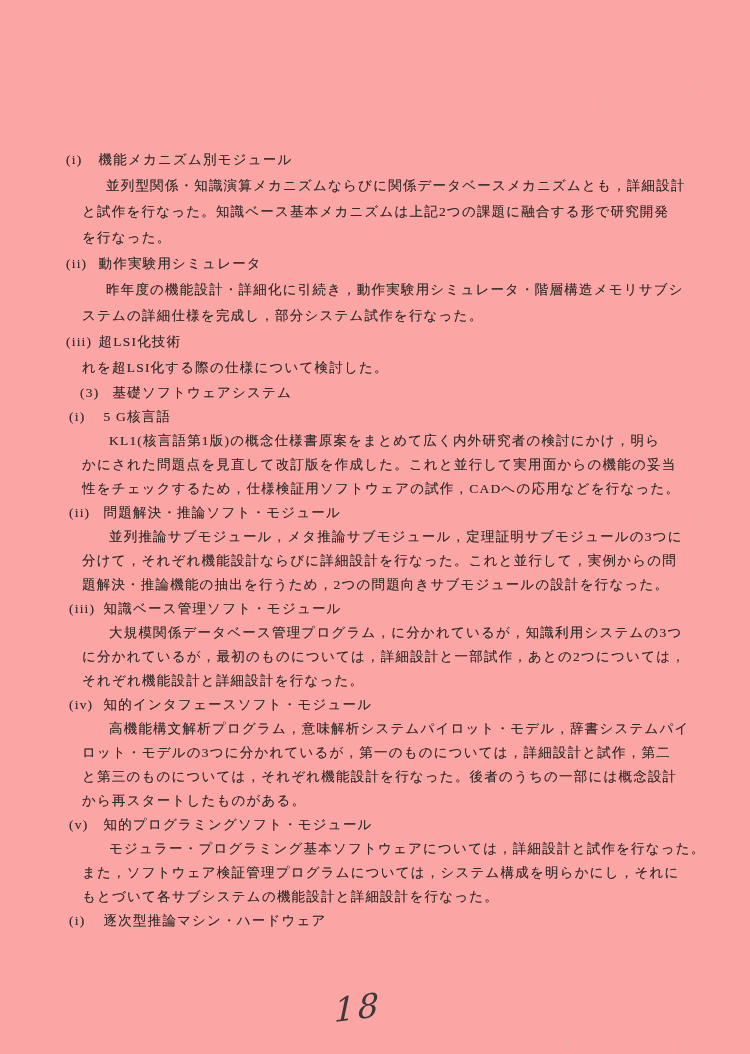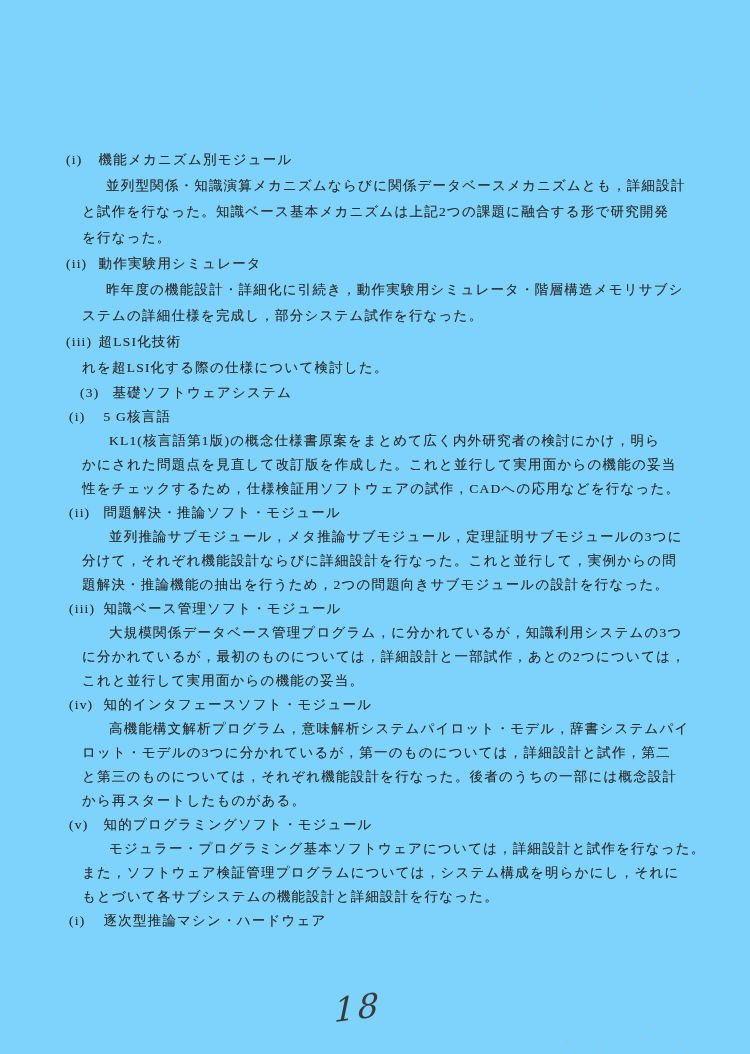--- a/index.html
+++ b/index.html
@@ -4,21 +4,21 @@
 <style>
   html, body { margin: 0; padding: 0; }
   body {
     width: 750px; height: 1054px;
     background: #ffffff;
     font-family: "Liberation Serif", "DejaVu Serif", serif;
   }
   .page {
     position: relative;
     width: 750px; height: 1054px;
-    background: #7dd3fc;
+    background: #fca5a5;
     overflow: hidden;
     color: #2e2c2a;
   }
   .content {
     position: absolute;
     top: 147px; left: 0; right: 0;
     font-size: 13.5px;
     letter-spacing: 1.2px;
     text-shadow: 0 0 0.5px rgba(46,44,42,0.45);
   }
@@ -118,21 +118,21 @@
         <div class="line">題解決・推論機能の抽出を行うため，2つの問題向きサブモジュールの設計を行なった。</div>
       </div>
 
       <div>
         <div class="item-heading">
           <span class="marker">(iii)</span>
           <span>知識ベース管理ソフト・モジュール</span>
         </div>
         <div class="line first">大規模関係データベース管理プログラム，に分かれているが，知識利用システムの3つ</div>
         <div class="line">に分かれているが，最初のものについては，詳細設計と一部試作，あとの2つについては，</div>
-        <div class="line">これと並行して実用面からの機能の妥当。</div>
+        <div class="line">それぞれ機能設計と詳細設計を行なった。</div>
       </div>
 
       <div>
         <div class="item-heading">
           <span class="marker">(iv)</span>
           <span>知的インタフェースソフト・モジュール</span>
         </div>
         <div class="line first">高機能構文解析プログラム，意味解析システムパイロット・モデル，辞書システムパイ</div>
         <div class="line">ロット・モデルの3つに分かれているが，第一のものについては，詳細設計と試作，第二</div>
         <div class="line">と第三のものについては，それぞれ機能設計を行なった。後者のうちの一部には概念設計</div>

